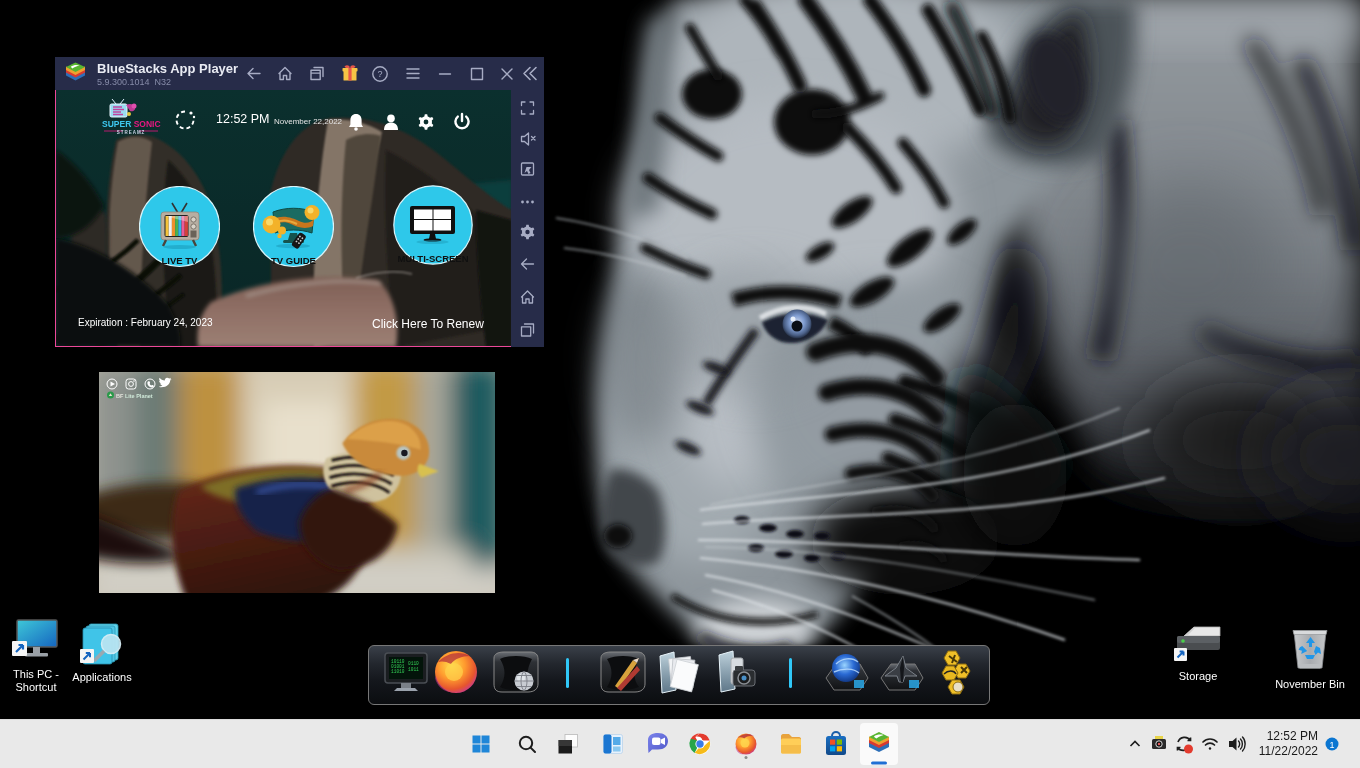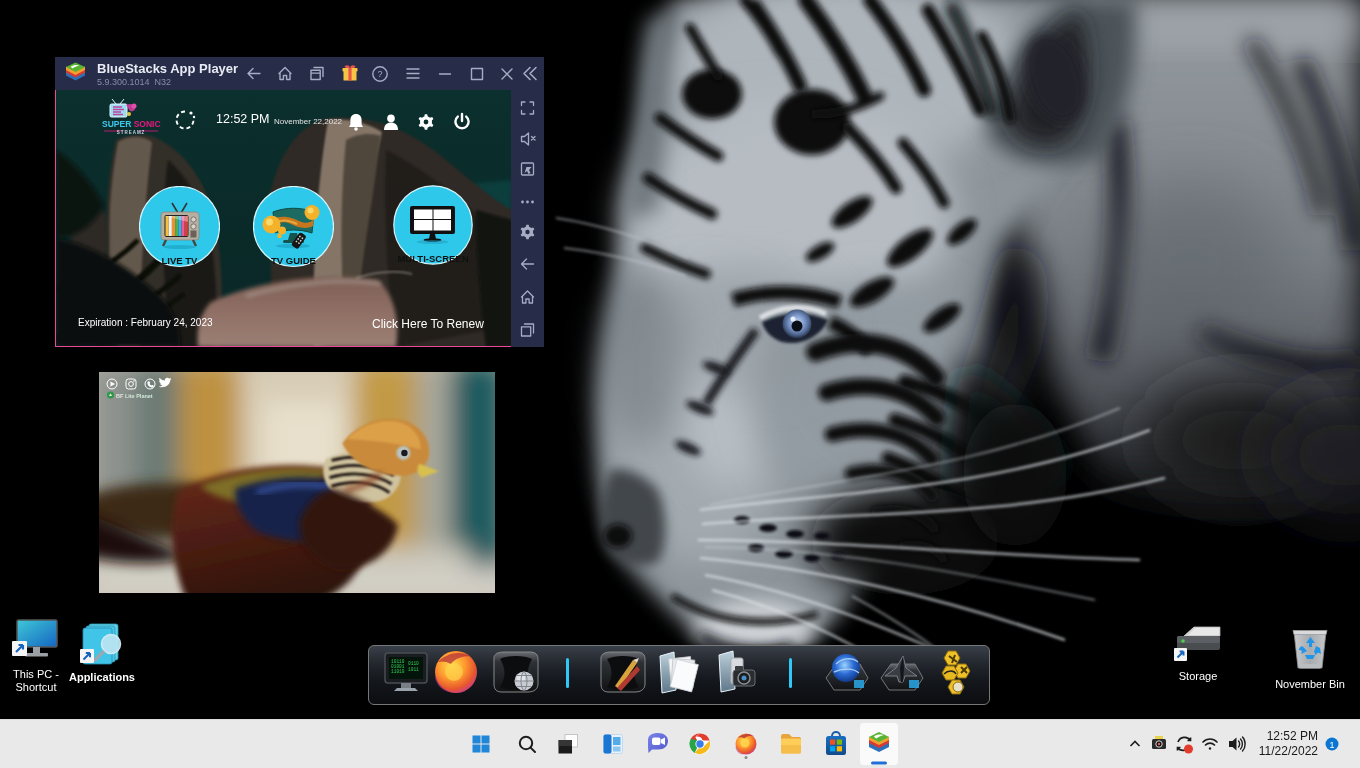--- a/index.html
+++ b/index.html
@@ -544,21 +544,21 @@
           <stop offset="100%" stop-color="#1565c0"></stop>
         </linearGradient>
       </defs>
   <rect x="19" y="3" width="40" height="27" rx="1.5" fill="url(#mon)" stroke="#555" stroke-width="1.5"></rect>
   <rect x="35" y="30" width="7" height="6" fill="#9aa0a6"></rect>
   <rect x="27" y="36" width="23" height="3.5" rx="1" fill="#9aa0a6"></rect>
   <rect x="14" y="24" width="15" height="15" rx="1" fill="#f5f5f5"></rect>
   <path d="M18,35 L25,28 M25,28 L20.5,28 M25,28 L25,32.5" stroke="#1565c0" stroke-width="2.2" fill="none"></path>
 </svg>
 <div class="lbl">This PC -<br>Shortcut</div></div>
-<div class="dico" id="ic-app" style="left:64px;top:622px;font-weight:bold;">
+<div class="dico" id="ic-app" style="left:64px;top:622px;">
 <svg width="76" height="44" viewBox="0 0 76 44">
   <g>
     <rect x="25" y="2" width="29" height="36" rx="2" fill="#62d2ea" stroke="#2a9ab8" stroke-width="0.8"></rect>
     <rect x="22" y="4" width="29" height="36" rx="2" fill="#4ec4e4" stroke="#2a9ab8" stroke-width="0.8"></rect>
     <rect x="19" y="6" width="29" height="36" rx="2" fill="#40c4e8" stroke="#2790b0" stroke-width="0.8"></rect>
     <circle cx="47" cy="22" r="9.5" fill="#b8e4f2" opacity="0.95" stroke="#d8eef6" stroke-width="1.5"></circle>
     <path d="M40,29 L30,39" stroke="#9aa8b0" stroke-width="3.5"></path>
     <rect x="16" y="27" width="14" height="14" rx="1" fill="#f5f5f5"></rect>
     <path d="M19.5,37.5 L26,31 M26,31 L21.8,31 M26,31 L26,35.2" stroke="#1565c0" stroke-width="2" fill="none"></path>
   </g>

